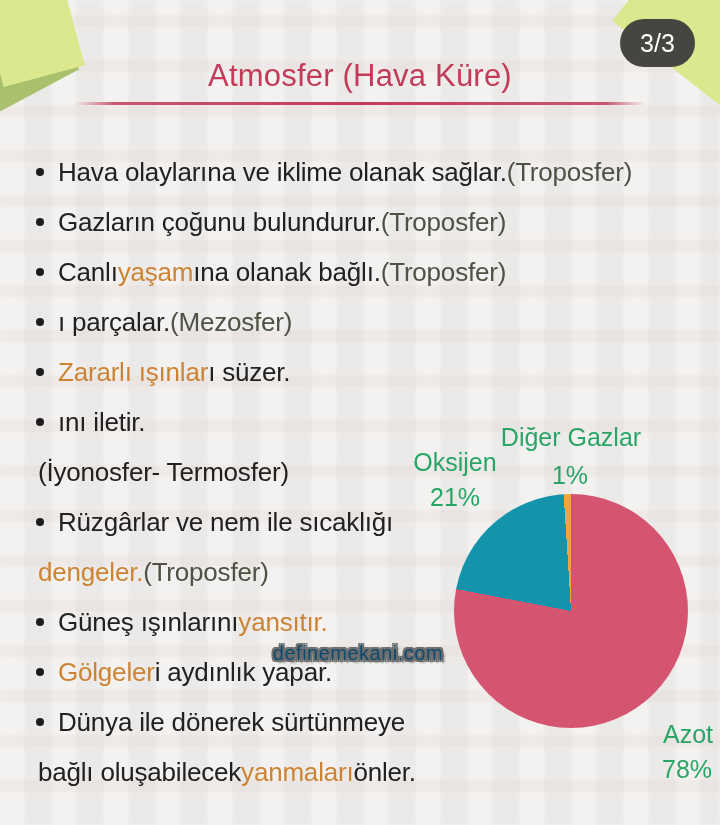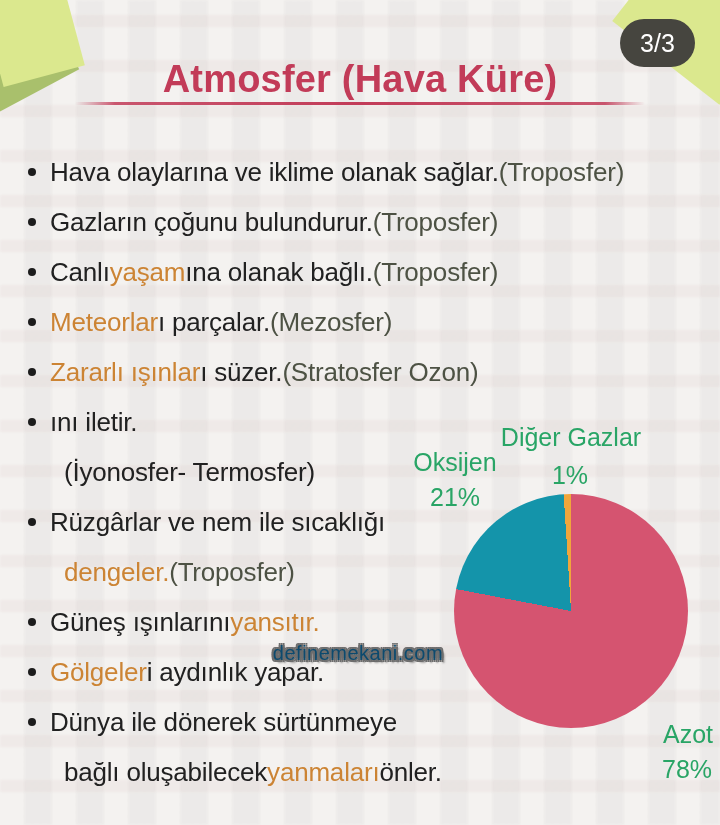--- a/index.html
+++ b/index.html
@@ -25,33 +25,33 @@
 
   .badge{
     position:absolute; left:620px; top:19px; width:75px; height:48px;
     background:var(--badge-bg,#46453f); border-radius:24px;
     display:flex; align-items:center; justify-content:center;
     color:#fff; font-size:25px; font-weight:400; z-index:5;
   }
 
   .title{
     position:absolute; left:0; top:58px; width:720px; text-align:center;
-    color:var(--accent,#c23b58); font-size:38px; font-weight:bold; letter-spacing:.2px;
+    color:var(--accent,#c23b58); font-size:31px; font-weight:normal; letter-spacing:.2px;
   }
   .divider{
     position:absolute; left:75px; top:102px; width:570px; height:3px; border-radius:2px;
     background:linear-gradient(90deg, rgba(194,59,88,0), rgba(194,59,88,.85) 7%, #c23b58 50%, rgba(194,59,88,.85) 93%, rgba(194,59,88,0));
   }
 
   .list{position:absolute; left:0; top:147px; width:720px;}
   .row{
     height:50px; display:flex; align-items:center; white-space:nowrap;
-    padding-left:64px; font-size:26px; letter-spacing:-0.2px; color:var(--dark,#212121);
+    padding-left:38px; font-size:26px; letter-spacing:-0.2px; color:var(--dark,#212121);
   }
-  .row.has-bullet{padding-left:28px;}
+  .row.has-bullet{padding-left:36px;}
   .dot{width:8px; height:8px; border-radius:50%; background:#1c1c1c; margin-right:14px; flex:0 0 auto;}
   .seg-dark{color:var(--dark,#212121);}
   .seg-muted{color:var(--muted,#4d5244);}
   .seg-orange{color:var(--orange,#cc8434);}
 
   .pie{
     position:absolute; left:454px; top:494px; width:234px; height:234px; border-radius:50%;
   }
   .pie-label{
     position:absolute; transform:translate(-50%,-50%);
@@ -104,29 +104,27 @@
       </div>
       <div class="row has-bullet">
         <span class="dot"></span>
         <span class="seg-dark">Canlı </span>
         <span class="seg-orange">yaşam</span>
         <span class="seg-dark">ına olanak bağlı. </span>
         <span class="seg-muted">(Troposfer)</span>
       </div>
       <div class="row has-bullet">
         <span class="dot"></span>
-        <span class="seg-orange">Meteorlar</span>
         <span class="seg-dark">ı parçalar. </span>
         <span class="seg-muted">(Mezosfer)</span>
       </div>
       <div class="row has-bullet">
         <span class="dot"></span>
         <span class="seg-orange">Zararlı ışınlar</span>
         <span class="seg-dark">ı süzer. </span>
-        <span class="seg-muted">(Stratosfer Ozon)</span>
       </div>
       <div class="row has-bullet">
         <span class="dot"></span>
         <span class="seg-dark">ını iletir.</span>
       </div>
       <div class="row">
         <span class="seg-dark">(İyonosfer- Termosfer)</span>
       </div>
       <div class="row has-bullet">
         <span class="dot"></span>

